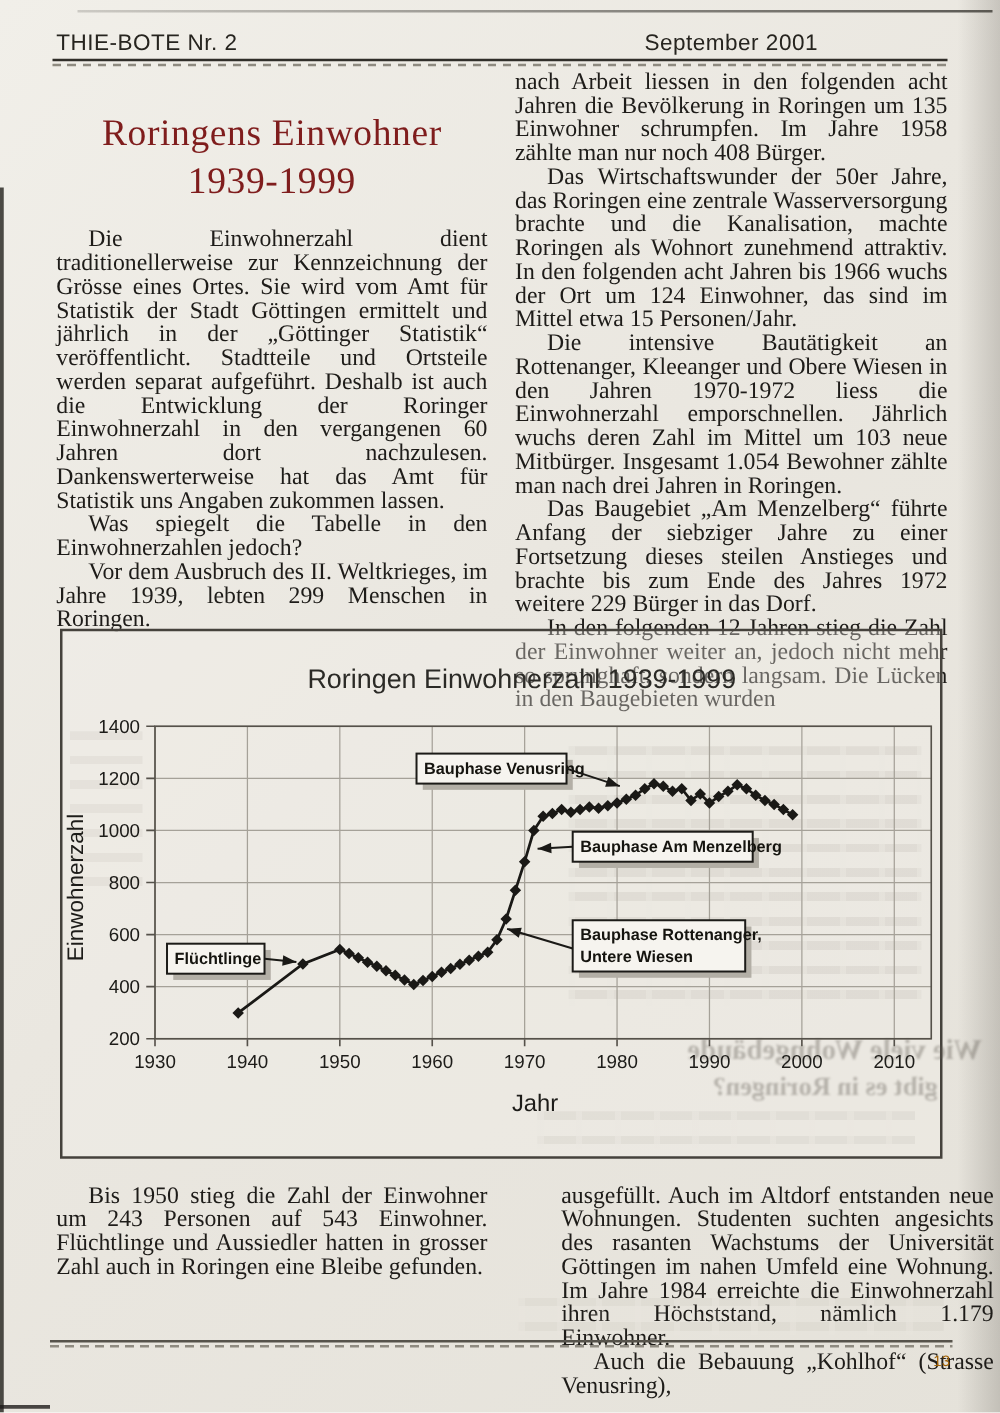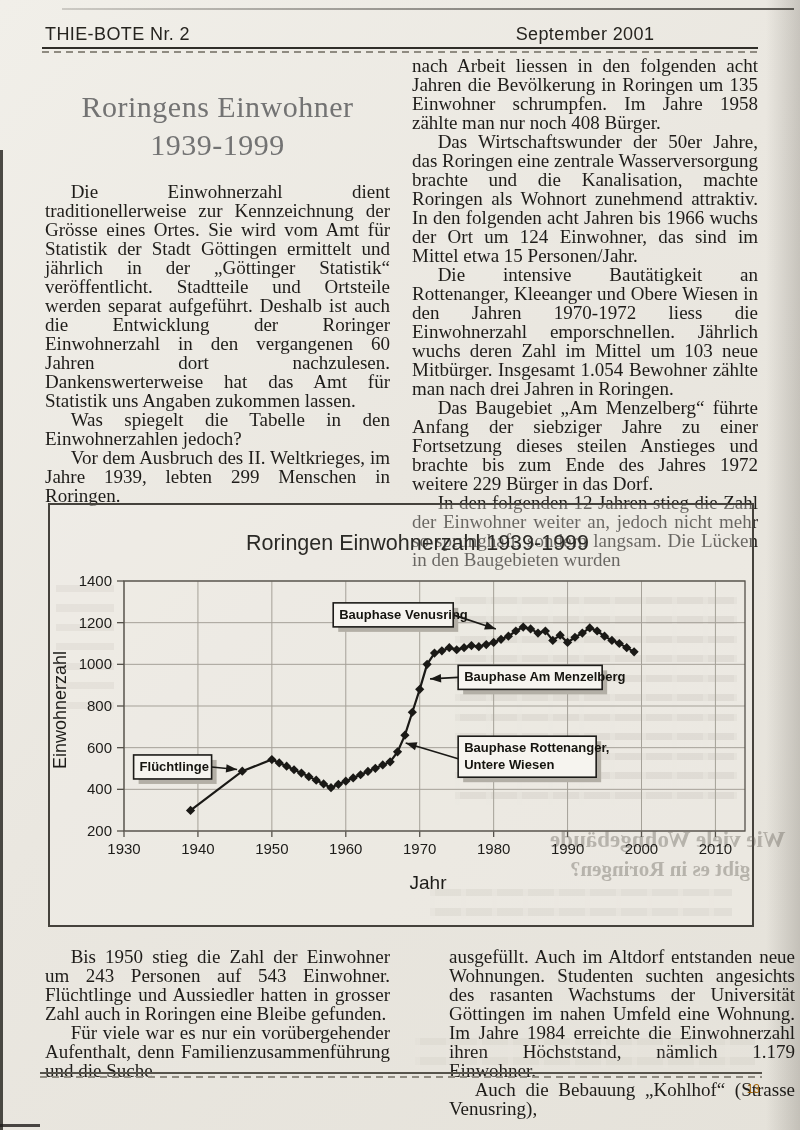--- a/index.html
+++ b/index.html
@@ -23,21 +23,21 @@
   .rule-strong{height:2px;background:#302e29;}
   .rule-speckle{height:2px;background:repeating-linear-gradient(90deg,#8f8b81 0 7px,transparent 7px 12px);}
   .hdr-rule1{left:42px;top:47px;width:716px;}
   .hdr-rule2{left:42px;top:51px;width:716px;}
   .ftr-rule1{left:40px;top:1072px;width:722px;height:1.5px;background:#56534b;}
   .ftr-rule2{left:40px;top:1076px;width:722px;}
   .page-num{left:412px;top:1082px;width:348px;text-align:right;
     font-family:"Liberation Sans",sans-serif;font-size:12px;color:#a16207;}
   
   .article-title{left:45px;top:88px;width:345px;text-align:center;
-    font-size:30px;line-height:38px;color:#737373;letter-spacing:.5px;}
+    font-size:30px;line-height:38px;color:#7f1d1d;letter-spacing:.5px;}
   .col{font-size:19px;line-height:19px;text-align:justify;}
   .col p{margin:0;text-indent:1.35em;}
   .col p.noindent{text-indent:0;}
   .col-left{left:45px;top:182px;width:345px;}
   .col-right{left:412px;top:56px;width:346px;}
   .col-bottom-left{left:45px;top:947px;width:345px;}
   .col-bottom-right{left:412px;top:947px;width:346px;margin-left:37px;}
   
   .figure{left:48px;top:503px;width:702px;height:420px;border:2px solid #45423c;
     background:rgba(244,242,236,.35);}
@@ -228,21 +228,20 @@
         <text x="414.1571428571432" y="247.20833333333331" font-size="13" font-weight="bold" fill="#15140f">Bauphase Rottenanger,</text>
         <text x="414.1571428571432" y="264.2083333333333" font-size="13" font-weight="bold" fill="#15140f">Untere Wiesen</text>
         <line x1="408.1571428571432" y1="253.75833333333333" x2="355.66785714285646" y2="238.08333333333331" stroke="#1a1916" stroke-width="1.6"></line>
         <polygon points="355.66785714285646,238.08333333333331 367.4097161343603,237.20655090670695 365.0060946037776,245.25531500672375" fill="#1a1916"></polygon>
       </g>
     </svg>
 </div>
 
 <div class="abs col col-bottom-left">
   <p>Bis 1950 stieg die Zahl der Einwohner um 243 Personen auf 543 Einwohner. Flüchtlinge und Aussiedler hatten in grosser Zahl auch in Roringen eine Bleibe gefunden.</p>
-  <p>Für viele war es nur ein vorübergehender Aufenthalt, denn Familienzusammenführung und die Suche</p>
 </div>
 <div class="abs col col-bottom-right">
   <p class="noindent">ausgefüllt. Auch im Altdorf entstanden neue Wohnungen. Studenten suchten angesichts des rasanten Wachstums der Universität Göttingen im nahen Umfeld eine Wohnung. Im Jahre 1984 erreichte die Einwohnerzahl ihren Höchststand, nämlich 1.179 Einwohner.</p>
   <p>Auch die Bebauung „Kohlhof“ (Strasse Venusring),</p>
 </div>
 <div class="abs ghost-lines ghost-mask" style="left:415px;top:1038px;width:340px;height:30px;opacity:.3;"></div>
 
 <div class="abs ftr-rule1"></div>
 <div class="abs rule-speckle ftr-rule2"></div>
 <div class="abs page-num">13</div>

